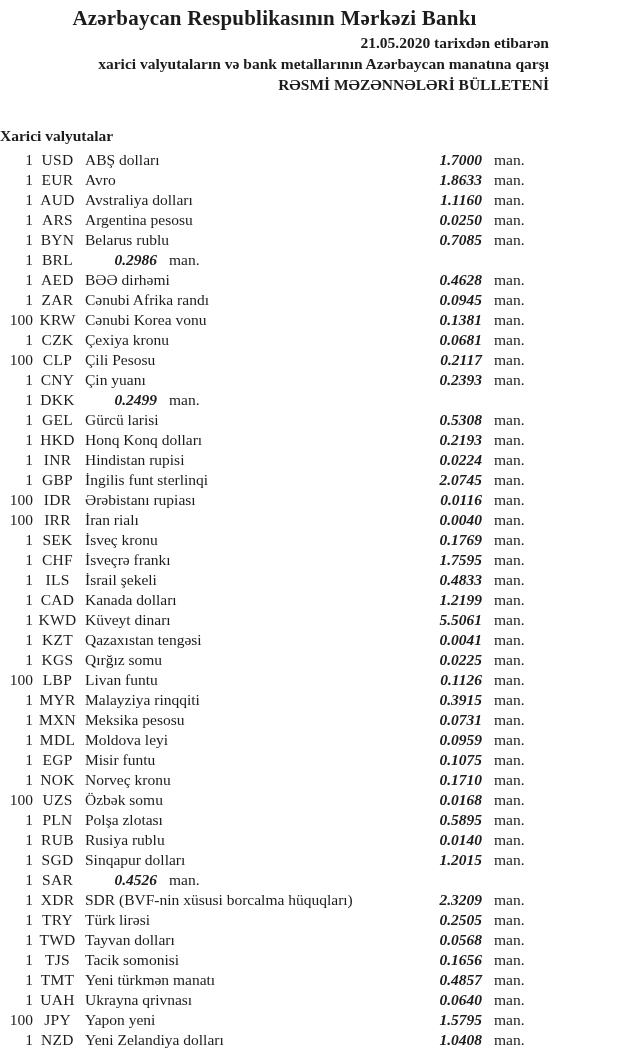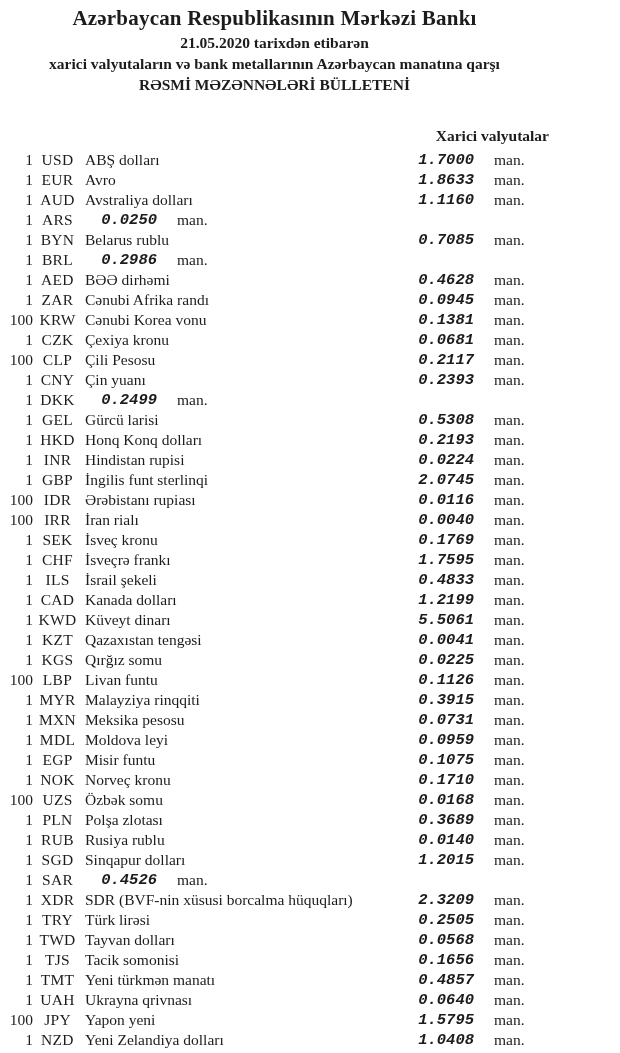--- a/index.html
+++ b/index.html
@@ -17,49 +17,48 @@
   .title {
     font-size: 21px;
     font-weight: 700;
     line-height: 27px;
     letter-spacing: 0.2px;
   }
   .hline {
     font-size: 15.5px;
     font-weight: 700;
     line-height: 21px;
+    text-align: right;
   }
   .section-title {
     margin-top: 31px;
-    text-align: right;
+    text-align: left;
     font-size: 15.5px;
     font-weight: 700;
     line-height: 20px;
-    padding-left: 28px;
   }
   .rates { margin-top: 4px; }
   .row {
     display: flex;
     height: 20px;
     line-height: 20px;
     font-size: 15.5px;
     white-space: nowrap;
   }
   .qty  { flex: 0 0 auto; width: 33px; text-align: right; }
   .code { flex: 0 0 auto; width: 49px; text-align: center; letter-spacing: 0.3px; }
   .name { flex: 1 1 auto; padding-left: 3px; overflow: hidden; }
   .rate {
     flex: 0 0 auto;
     width: 75px;
     text-align: right;
     font-weight: 700;
     font-style: italic;
-    font-family: Liberation Mono, monospace;
-  }
-  .unit { flex: 0 0 auto; width: 55px; padding-left: 20px; }
+  }
+  .unit { flex: 0 0 auto; width: 55px; padding-left: 12px; }
 </style>
 </head>
 <body>
 
 <div class="page" style="color: rgb(28, 28, 28); background: rgb(255, 255, 255);">
   <div class="header">
     <div class="title">Azərbaycan Respublikasının Mərkəzi Bankı</div>
     <div class="hline">21.05.2020 tarixdən etibarən</div>
     <div class="hline">xarici valyutaların və bank metallarının Azərbaycan manatına qarşı</div>
     <div class="hline">RƏSMİ MƏZƏNNƏLƏRİ BÜLLETENİ</div>
@@ -88,20 +87,21 @@
     <span class="qty">1</span>
     <span class="code">AUD</span>
     <span class="name">Avstraliya dolları</span>
     <span class="rate">1.1160</span>
     <span class="unit">man.</span>
   </div>
 
   <div class="row">
     <span class="qty">1</span>
     <span class="code">ARS</span>
+    <span class="name">Argentina pesosu</span>
     <span class="rate">0.0250</span>
     <span class="unit">man.</span>
   </div>
 
   <div class="row">
     <span class="qty">1</span>
     <span class="code">BYN</span>
     <span class="name">Belarus rublu</span>
     <span class="rate">0.7085</span>
     <span class="unit">man.</span>
@@ -326,21 +326,21 @@
     <span class="code">UZS</span>
     <span class="name">Özbək somu</span>
     <span class="rate">0.0168</span>
     <span class="unit">man.</span>
   </div>
 
   <div class="row">
     <span class="qty">1</span>
     <span class="code">PLN</span>
     <span class="name">Polşa zlotası</span>
-    <span class="rate">0.3689</span>
+    <span class="rate">0.5895</span>
     <span class="unit">man.</span>
   </div>
 
   <div class="row">
     <span class="qty">1</span>
     <span class="code">RUB</span>
     <span class="name">Rusiya rublu</span>
     <span class="rate">0.0140</span>
     <span class="unit">man.</span>
   </div>

